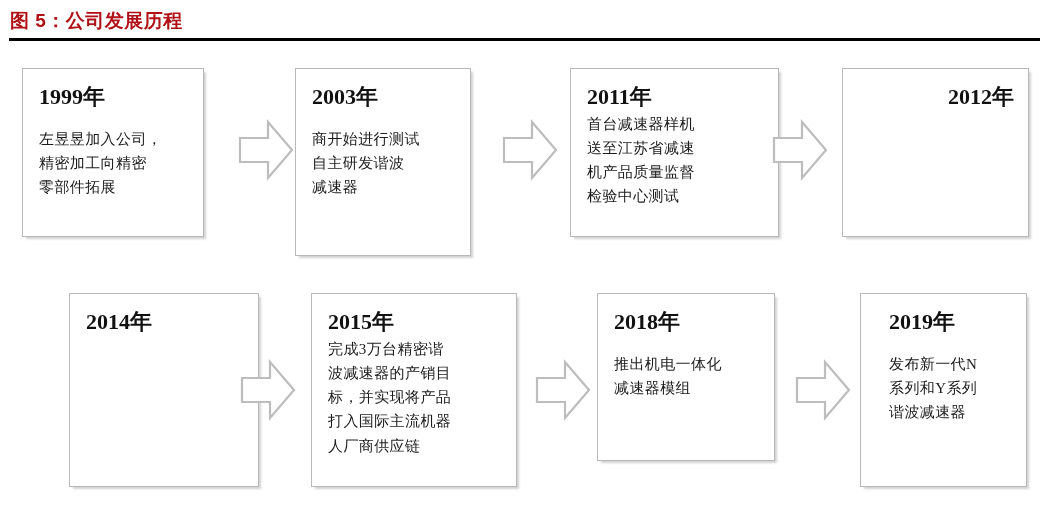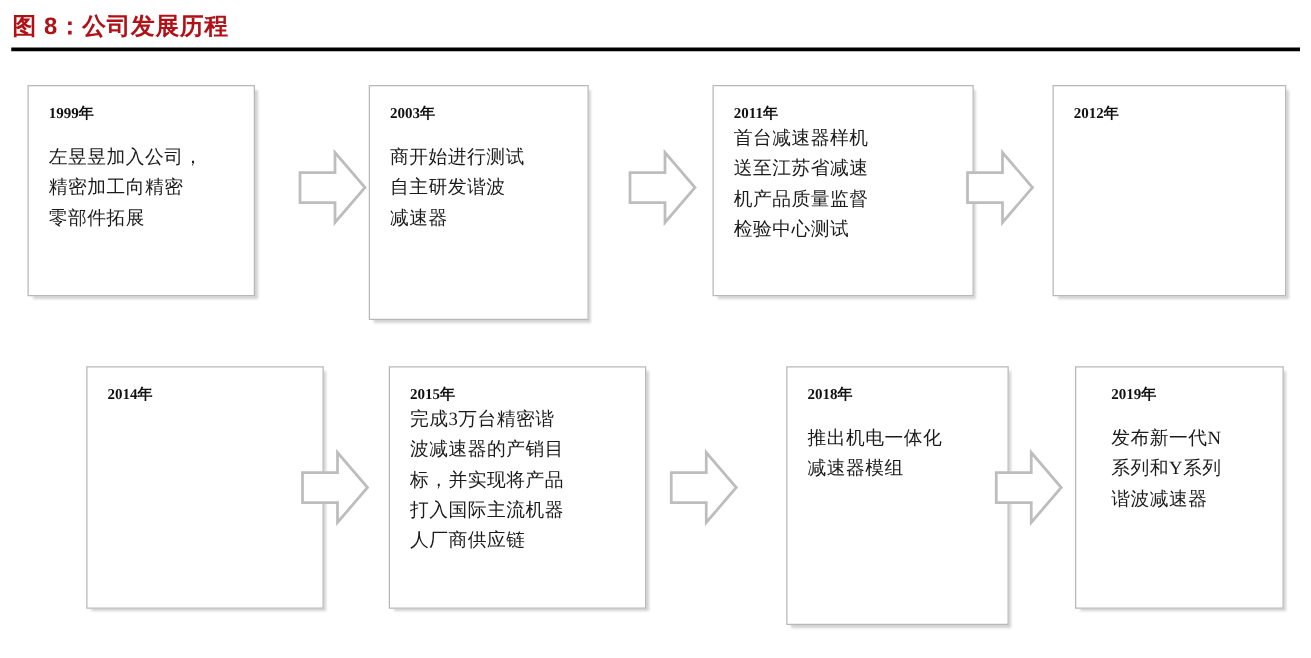--- a/index.html
+++ b/index.html
@@ -50,21 +50,21 @@
     box-sizing: border-box;
     background: #ffffff;
     border: 1px solid #b8b8b8;
     box-shadow: 3px 3px 2px -1px rgba(0,0,0,0.18);
     padding: 14px 14px 10px 16px;
   }
 
   .node-year {
     font-family: "Liberation Serif", "DejaVu Serif", serif;
     font-weight: bold;
-    font-size: 12px;
+    font-size: 22px;
     color: #111111;
     line-height: 1.25;
     white-space: nowrap;
   }
 
   .node-body {
     font-family: "Liberation Serif", "DejaVu Serif", serif;
     font-size: 15px;
     color: #1b1b1b;
     line-height: 1.62;
@@ -82,21 +82,21 @@
   .arrow {
     position: absolute;
   }
   .arrow svg {
     display: block;
   }
 </style>
 </head>
 <body>
 
-<div id="figure-title">图 8：公司发展历程</div>
+<div id="figure-title">图 5：公司发展历程</div>
 <div id="title-rule"></div>
 
 <div id="timeline">
 
   <div class="node-box" style="left:22px; top:68px; width:182px; height:169px;">
     <div class="node-year">1999年</div>
     <div class="node-body spaced">左昱昱加入公司，
 精密加工向精密
 零部件拓展</div>
   </div>
@@ -127,21 +127,21 @@
 机产品质量监督
 检验中心测试</div>
   </div>
 
   <div class="arrow" style="left:772px; top:118px;">
     <svg width="56" height="64" viewBox="0 0 56 64">
       <polygon points="2,20 30,20 30,4 54,32 30,60 30,44 2,44" fill="#ffffff" stroke="#bdbdbd" stroke-width="2.2" stroke-linejoin="miter"></polygon>
     </svg>
   </div>
 
-  <div class="node-box" style="left:842px; top:68px; width:187px; height:169px;">
+  <div class="node-box" style="left:842px; top:68px; width:187px; height:169px;text-align:right;">
     <div class="node-year">2012年</div>
   </div>
 
   <div class="node-box" style="left:22px; top:293px; width:190px; height:194px;margin-left:47px;">
     <div class="node-year">2014年</div>
   </div>
 
   <div class="arrow" style="left:240px; top:358px;">
     <svg width="56" height="64" viewBox="0 0 56 64">
       <polygon points="2,20 30,20 30,4 54,32 30,60 30,44 2,44" fill="#ffffff" stroke="#bdbdbd" stroke-width="2.2" stroke-linejoin="miter"></polygon>
@@ -156,21 +156,21 @@
 打入国际主流机器
 人厂商供应链</div>
   </div>
 
   <div class="arrow" style="left:535px; top:358px;">
     <svg width="56" height="64" viewBox="0 0 56 64">
       <polygon points="2,20 30,20 30,4 54,32 30,60 30,44 2,44" fill="#ffffff" stroke="#bdbdbd" stroke-width="2.2" stroke-linejoin="miter"></polygon>
     </svg>
   </div>
 
-  <div class="node-box" style="left:597px; top:293px; width:178px; height:207px;margin-left:32px;">
+  <div class="node-box" style="left:597px; top:293px; width:178px; height:168px;">
     <div class="node-year">2018年</div>
     <div class="node-body spaced">推出机电一体化
 减速器模组</div>
   </div>
 
   <div class="arrow" style="left:795px; top:358px;">
     <svg width="56" height="64" viewBox="0 0 56 64">
       <polygon points="2,20 30,20 30,4 54,32 30,60 30,44 2,44" fill="#ffffff" stroke="#bdbdbd" stroke-width="2.2" stroke-linejoin="miter"></polygon>
     </svg>
   </div>

